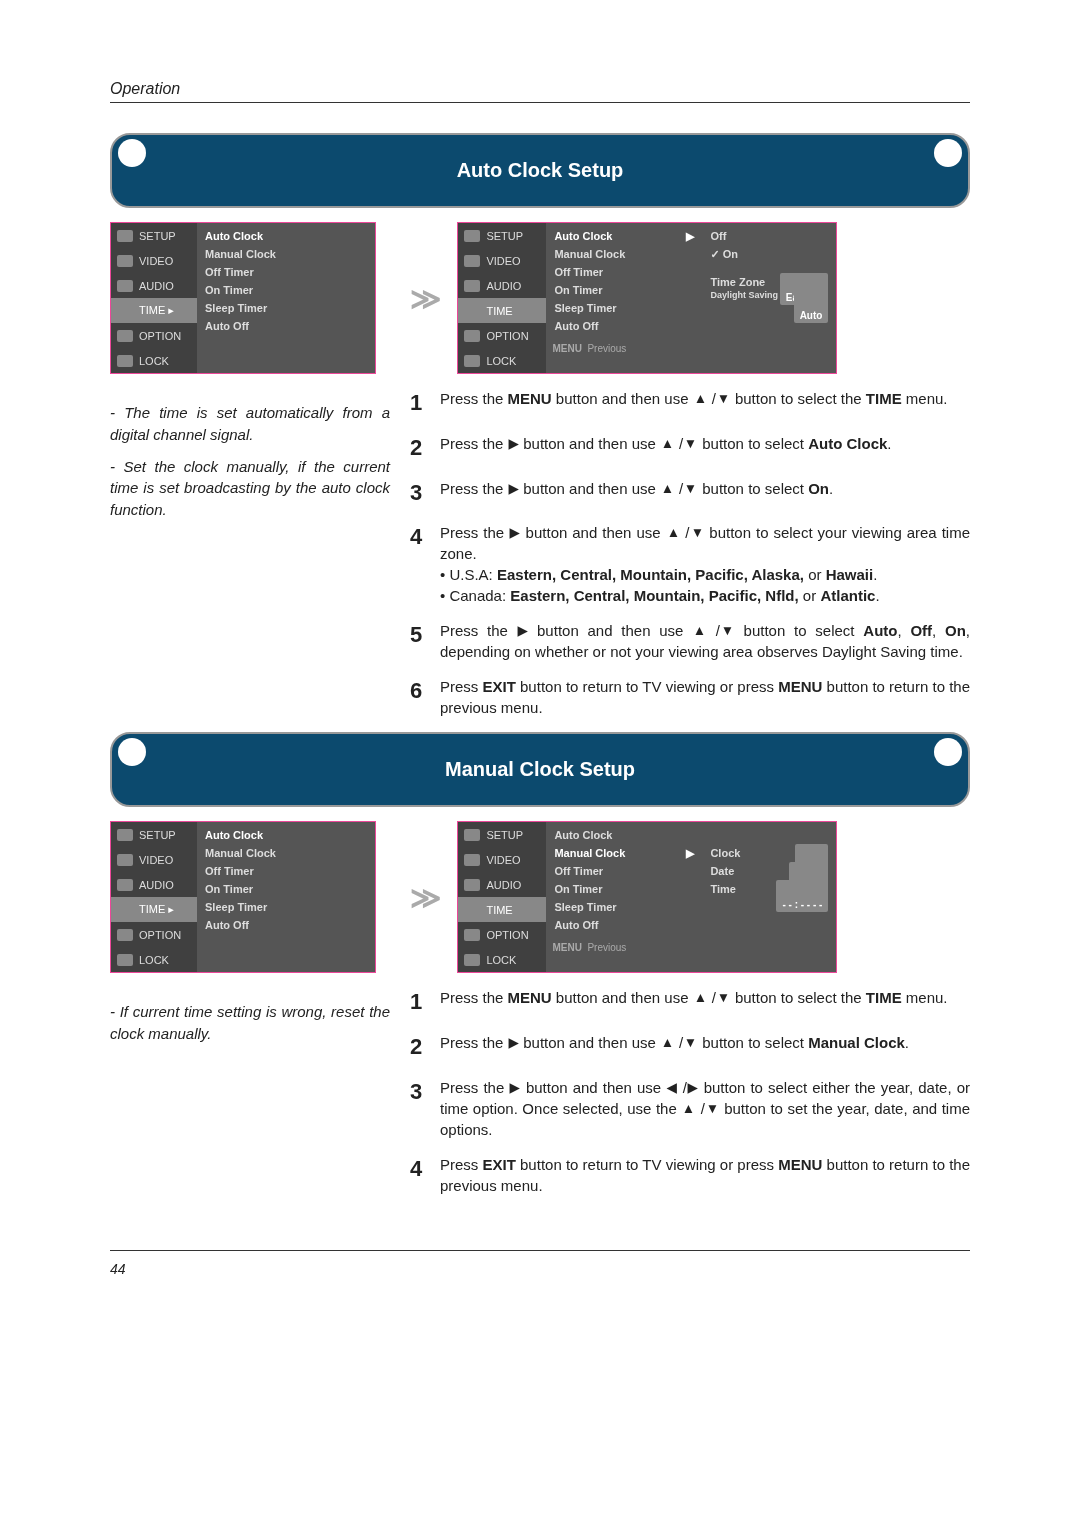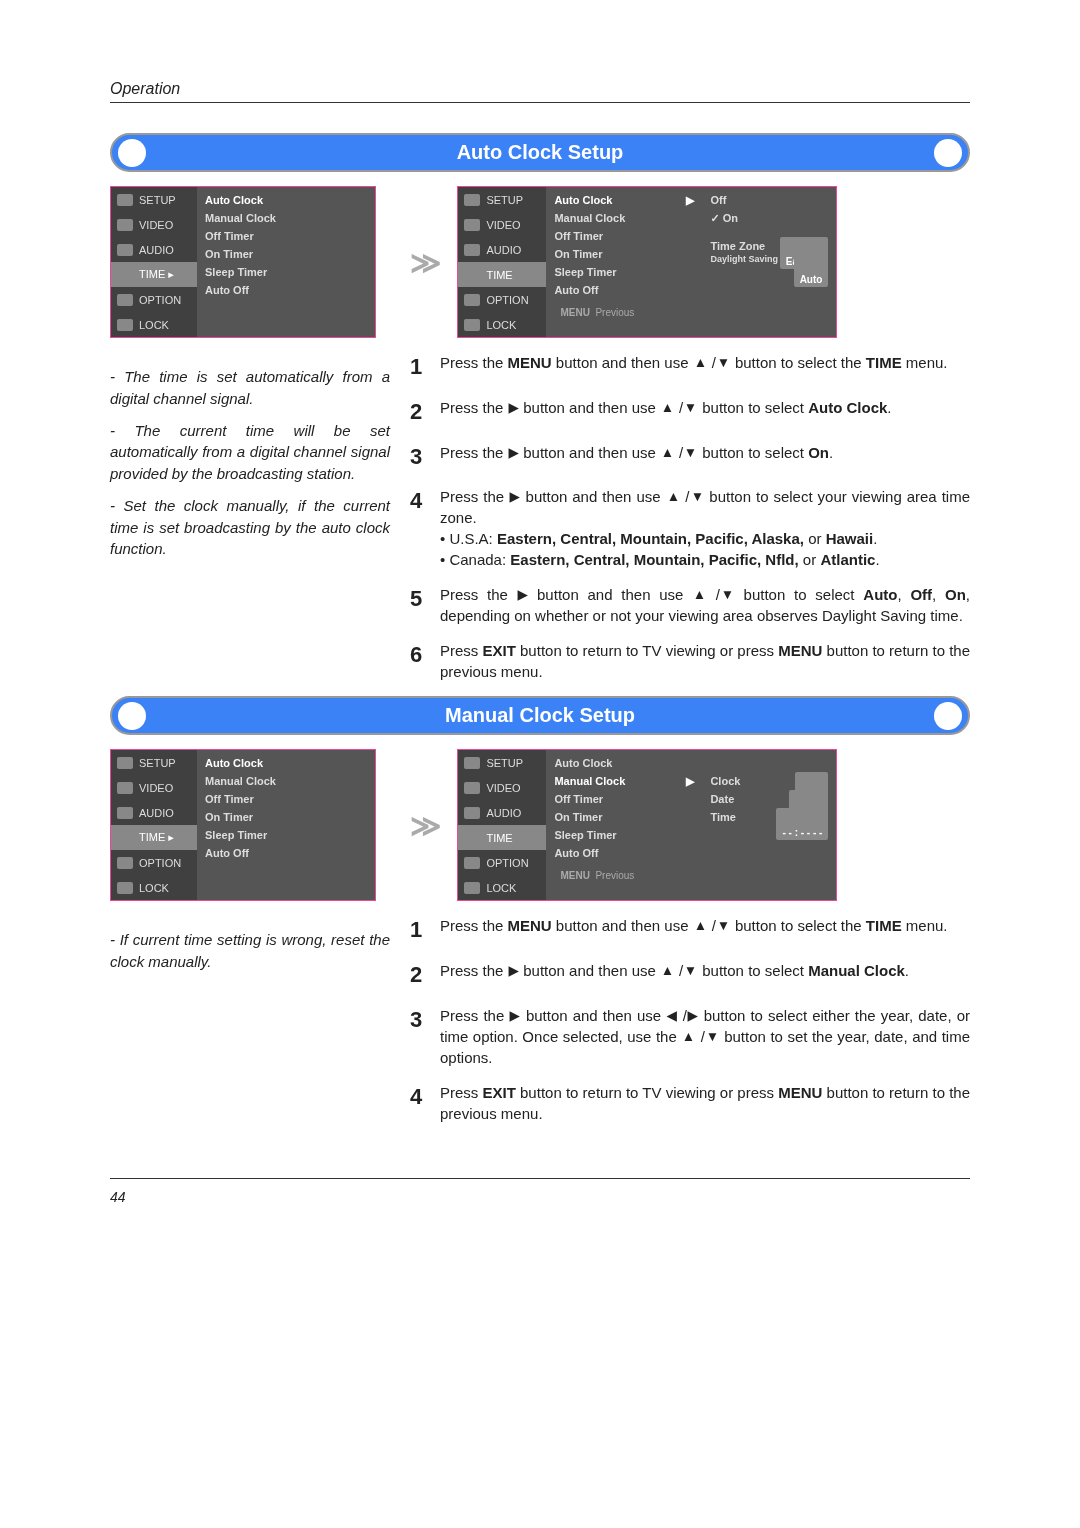--- a/index.html
+++ b/index.html
@@ -2,41 +2,41 @@
 <html><head>
 <meta charset="utf-8">
 <style>
 body { margin:0; font-family: Arial, Helvetica, sans-serif; background:#fff; color:#222;}
 .page { width:1080px; min-height:1528px; margin:0 auto; padding:80px 110px 30px 110px; box-sizing:border-box; position:relative;}
 .sec-label { font-style:italic; font-size:16px; border-bottom:1px solid #333; padding-bottom:4px; margin-bottom:30px;}
 .title-row { display:flex; align-items:center; margin-bottom:26px;}
 .clock-icon { width:36px; height:36px; border-radius:50%; background:#ccc; border:2px solid #999; margin-right:14px; display:flex; align-items:center; justify-content:center;}
 .clock-icon::before { content:''; position:absolute;}
 .page-title { font-size:34px; font-weight:bold; color:#888; text-shadow:1px 1px 0 #fff, 2px 2px 0 #555;}
-.section-bar { background:#3b82f6; color:#fff; border-radius:20px; text-align:center; font-size:20px; font-weight:bold; padding:6px 0; position:relative; margin:0 0 14px 0; border:2px solid #999;}
+.section-bar { background:#0c4a6e; color:#fff; border-radius:20px; text-align:center; font-size:20px; font-weight:bold; padding:24px 0; position:relative; margin:0 0 14px 0; border:2px solid #999;}
 .section-bar::before { content:''; width:28px; height:28px; border-radius:50%; background:#fff; position:absolute; left:6px; top:4px;}
 .section-bar::after { content:''; width:28px; height:28px; border-radius:50%; background:#fff; position:absolute; right:6px; top:4px;}
 .two-col { display:flex; gap:20px;}
 .left-col { flex:0 0 280px;}
 .right-col { flex:1;}
 .osd-row { display:flex; align-items:center; gap:16px; margin-bottom:14px;}
 .osd { background:#555; width:264px; border:1px solid #ec4899; font-size:11px; color:#ddd; display:flex;}
 .osd-sidebar { background:#404040; width:86px; }
 .osd-sidebar .item { display:flex; align-items:center; height:25px; padding:0 6px; gap:6px; border-bottom:0px solid #333;}
 .osd-sidebar .item.sel { background:#888; color:#fff;}
 .osd-sidebar .icon { width:16px; height:12px; background:#888; border-radius:2px;}
 .osd-list { flex:1; padding:4px 8px;}
 .osd-list .li { height:18px; line-height:18px; font-weight:bold; white-space:nowrap;}
 .osd-list .li.sel { color:#fff;}
 .osd-list .li .arr { float:right;}
 .osd-status { width:118px; padding:4px 8px;}
 .osd-status .row { display:flex; justify-content:space-between; height:18px; line-height:18px; white-space:nowrap; font-weight:bold;}
 .osd-status .check::before { content:'✓ '; font-size:11px;}
 .badge { display:inline-block; background:#888; color:#fff; font-size:10px; padding:16px 6px; border-radius:2px;}
-.osd-foot { background:#555; color:#aaa; font-size:10px; padding:2px 14px; }
+.osd-foot { background:#555; color:#aaa; font-size:10px; padding:2px 6px; }
 .arrow-big { font-size:30px; color:#aaa; font-weight:bold;}
 .notes { font-style:italic; font-size:15px; line-height:1.45; margin-top:28px;}
 .notes p { margin:0 0 10px 0; text-align:justify;}
 .steps { font-size:15px; line-height:1.4;}
 .steps .step { display:flex; gap:10px; margin-bottom:14px; text-align:justify;}
 .steps .num { font-size:22px; font-weight:bold; flex:0 0 20px;}
 .steps .body { flex:1;}
 .sym { display:inline-block; transform:scale(0.9);}
 hr { border:none; border-top:1px solid #333; margin:40px 0 10px 0;}
 .page-num { font-style:italic; font-size:14px; }
@@ -85,21 +85,20 @@
           <div class="li sel">Auto Clock</div>
           <div class="li">Manual Clock</div>
           <div class="li">Off Timer</div>
           <div class="li">On Timer</div>
           <div class="li">Sleep Timer</div>
           <div class="li">Auto Off</div>
         </div>
       </div>
       <div class="notes">
         <p>- The time is set automatically from a digital channel signal.</p>
-        <p>- The current time will be set automatically from a digital channel signal provided by the broadcasting station.</p>
         <p>- Set the clock manually, if the current time is set broadcasting by the auto clock function.</p>
       </div>
     </div>
 
     <div class="right-col">
       <div class="osd-row">
         <span class="arrow-big">≫</span>
         <div class="osd osd3">
           <div class="osd-sidebar">
             <div class="item">

